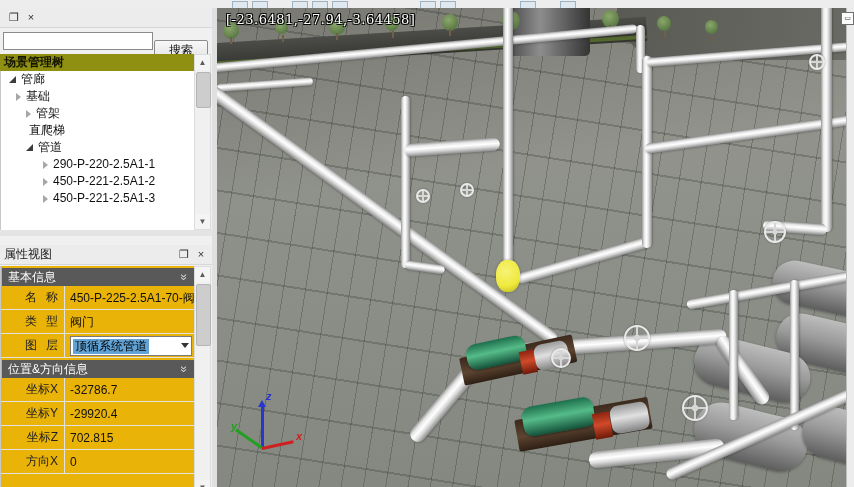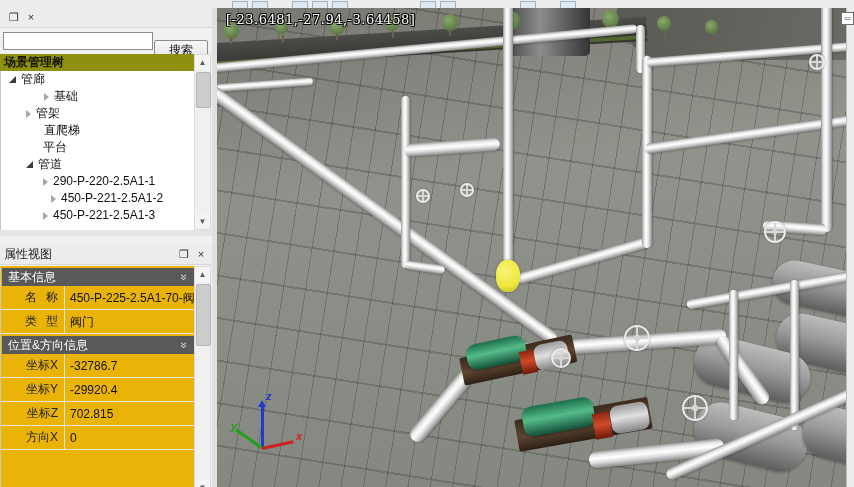--- a/index.html
+++ b/index.html
@@ -110,45 +110,41 @@
     <div class="search-row">
       <input class="search-input" value="" style="">
       <div class="search-btn">搜索</div>
     </div>
     <div class="group-header">场景管理树</div>
     <div class="tree-list" id="tree-list">
         <div class="tree-row" style="padding-left: 8px;">
           <span class="exp expanded"></span>
           <span class="tree-label">管廊</span>
         </div>
-        <div class="tree-row" style="padding-left: 43px;">
+        <div class="tree-row" style="padding-left: 15px;">
           <span class="exp collapsed"></span>
           <span class="tree-label">基础</span>
         </div>
         <div class="tree-row" style="padding-left: 25px;">
           <span class="exp collapsed"></span>
           <span class="tree-label">管架</span>
         </div>
-        <div class="tree-row" style="padding-left: 26px;">
+        <div class="tree-row" style="padding-left: 11px;">
           <span class="exp leaf"></span>
           <span class="tree-label">直爬梯</span>
-        </div>
-        <div class="tree-row" style="padding-left: 25px;">
-          <span class="exp leaf"></span>
-          <span class="tree-label">平台</span>
         </div>
         <div class="tree-row" style="padding-left: 25px;">
           <span class="exp expanded"></span>
           <span class="tree-label">管道</span>
         </div>
         <div class="tree-row" style="padding-left: 42px;">
           <span class="exp collapsed"></span>
           <span class="tree-label">290-P-220-2.5A1-1</span>
         </div>
-        <div class="tree-row" style="padding-left: 42px; margin-left: 8px;">
+        <div class="tree-row" style="padding-left: 42px;">
           <span class="exp collapsed"></span>
           <span class="tree-label">450-P-221-2.5A1-2</span>
         </div>
         <div class="tree-row" style="padding-left: 42px;">
           <span class="exp collapsed"></span>
           <span class="tree-label">450-P-221-2.5A1-3</span>
         </div>
       </div>
     <div class="sb" style="left:194px;top:46px;height:176px;">
       <span class="arrow" style="top:0;">▲</span>
@@ -170,20 +166,29 @@
           <span>基本信息</span>
           <span class="chev">»</span>
         </div>
         <div class="prow">
           <div class="plabel just">名称</div>
           <div class="pvalue">450-P-225-2.5A1-70-阀...</div>
         </div>
         <div class="prow">
           <div class="plabel just">类型</div>
           <div class="pvalue">阀门</div>
+        </div>
+        <div class="prow">
+          <div class="plabel just">图层</div>
+          <div class="pvalue">
+            <div class="combo">
+              <span class="combo-text">顶循系统管道</span>
+              <span class="combo-arrow"></span>
+            </div>
+          </div>
         </div>
         <div class="sec-header">
           <span>位置&amp;方向信息</span>
           <span class="chev">»</span>
         </div>
         <div class="prow">
           <div class="plabel">坐标X</div>
           <div class="pvalue">-32786.7</div>
         </div>
         <div class="prow">

